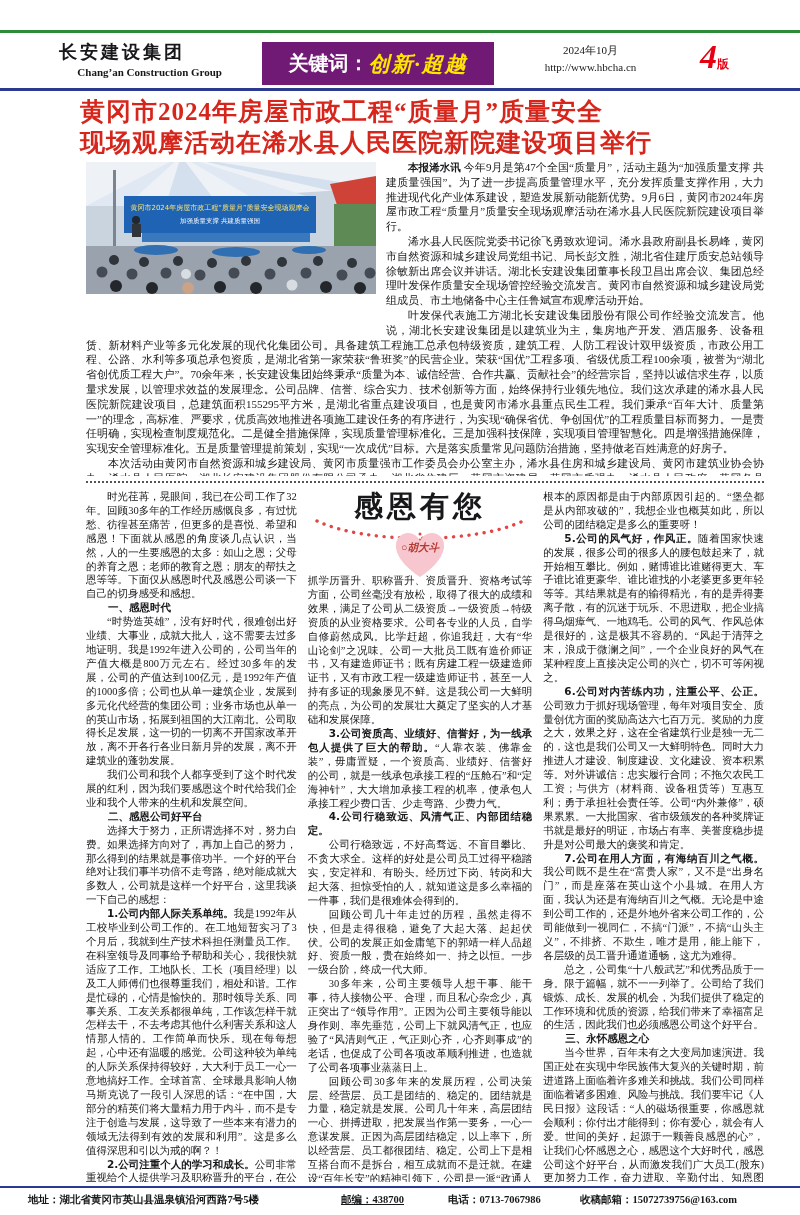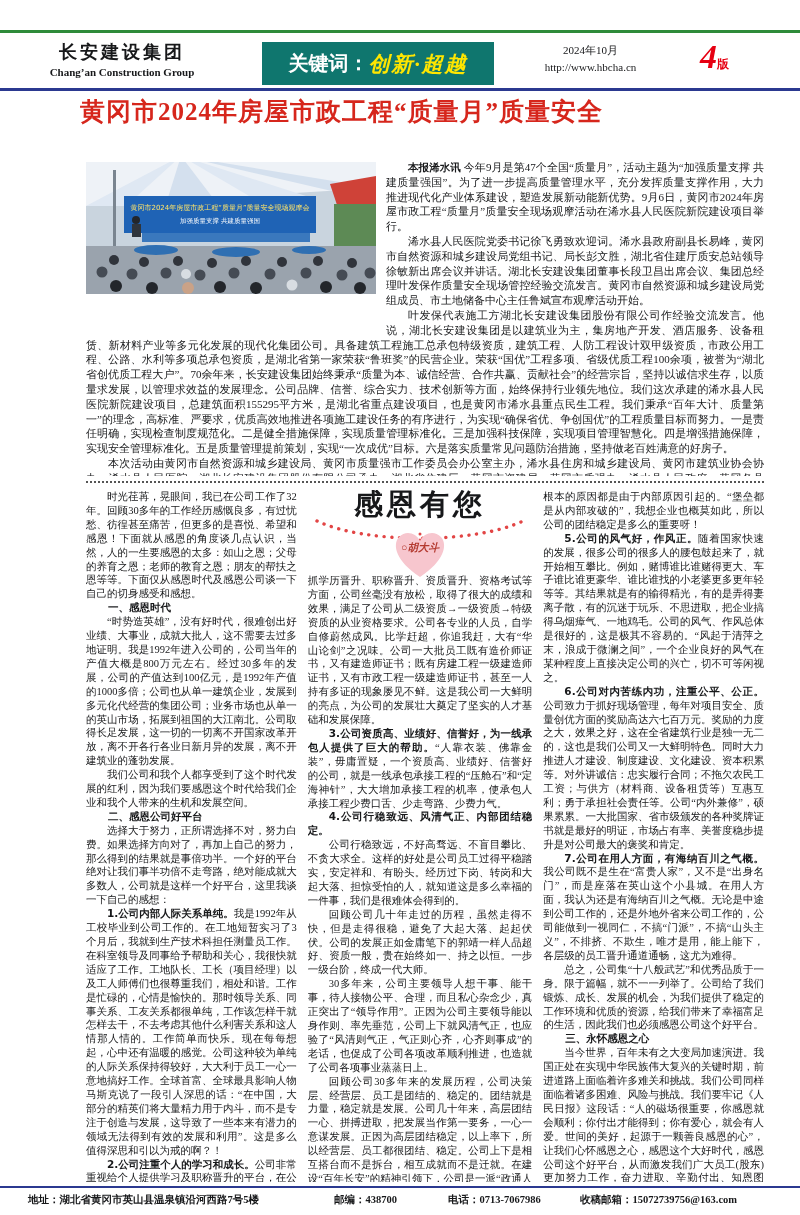--- a/index.html
+++ b/index.html
@@ -5,22 +5,22 @@
   html,body{margin:0;padding:0;}
   body{width:800px;height:1215px;overflow:hidden;background:#ffffff;
        font-family:"Liberation Serif","DejaVu Serif",serif;color:#17181a;}
   .page{position:relative;width:800px;height:1215px;background:#fff;}
 
   
   .topline{position:absolute;left:0;top:30px;width:800px;height:3px;background:#2e8b3a;}
   .navline{position:absolute;left:0;top:88px;width:800px;height:3px;background:#2b3990;}
   .brand{position:absolute;left:22px;top:40px;width:200px;}
   .brand-cn{font-size:18px;font-weight:900;letter-spacing:3px;text-align:center;}
-  .brand-en{font-size:11px;font-weight:bold;text-align:center;margin-top:2px;}
-  .kwbox{position:absolute;left:262px;top:42px;width:232px;height:43px;background:#0f766e;
+  .brand-en{font-size:11px;font-weight:bold;text-align:right;margin-top:2px;}
+  .kwbox{position:absolute;left:262px;top:42px;width:232px;height:43px;background:#701a75;
          display:flex;align-items:center;justify-content:center;white-space:nowrap;}
   .kw-label{color:#ffffff;font-weight:900;font-size:20px;}
   .kw-value{color:#ffe600;font-weight:900;font-size:21px;font-style:italic;letter-spacing:2px;}
   .issue{position:absolute;left:503px;top:42px;width:175px;text-align:center;
          font-weight:normal;font-size:11px;line-height:1.55;}
   .pagenum{position:absolute;left:700px;top:38px;color:#e60012;white-space:nowrap;}
   .pagenum .num{font-size:34px;font-weight:900;font-style:italic;}
   .pagenum .ban{font-size:12px;font-weight:bold;}
 
   
@@ -37,31 +37,31 @@
 
   
   .essay{position:absolute;left:86px;top:490px;width:678px;height:692px;display:flex;gap:11px;}
   .col{overflow:hidden;height:692px;text-align:justify;font-size:10.5px;line-height:13.9px;}
   .c1{width:214px;} .c2{width:228px;} .c3{width:224px;}
   .col p{margin:0;text-indent:2em;}
   .col .noindent{text-indent:0;}
   .sec-head{font-weight:900;font-family:"DejaVu Sans","Liberation Sans",sans-serif;font-size:11px;}
 
   .title-block{position:relative;height:84px;text-align:center;}
-  .gratitude-title{font-size:29px;font-weight:900;letter-spacing:4px;line-height:1.1;padding-top:1px;font-family:Liberation Mono, monospace;}
+  .gratitude-title{font-size:29px;font-weight:900;letter-spacing:4px;line-height:1.1;padding-top:1px;}
   .arc{position:absolute;left:50%;top:28px;transform:translateX(-50%);}
   .heart{position:absolute;left:50%;top:38px;transform:translateX(-50%);}
   .heart text{font-weight:bold;font-style:italic;}
 
   
   .botline{position:absolute;left:0;top:1186px;width:800px;height:2px;background:#2b3990;}
   .footer{position:absolute;left:0;top:1193px;width:800px;height:18px;
           font-size:10.5px;font-weight:bold;}
   .footer span{position:absolute;white-space:nowrap;}
-  .f-addr{left:28px;} .f-post{left:334px;} .f-tel{left:448px;} .f-mail{left:580px;}
+  .f-addr{left:28px;} .f-post{left:341px;text-decoration:underline;} .f-tel{left:448px;} .f-mail{left:580px;}
 </style>
 </head>
 <body>
 
 <div class="page">
 
   <div class="topline"></div>
   <div class="brand">
     <div class="brand-cn">长安建设集团</div>
     <div class="brand-en">Chang’an Construction Group</div>
@@ -74,20 +74,21 @@
     <div>2024年10月</div>
     <div>http://www.hbcha.cn</div>
   </div>
   <div class="pagenum">
     <span class="num">4</span><span class="ban">版</span>
   </div>
   <div class="navline"></div>
 
   <div class="headline">
     <div>黄冈市2024年房屋市政工程“质量月”质量安全</div>
+    <div>现场观摩活动在浠水县人民医院新院建设项目举行</div>
   </div>
 
   <div class="article1">
     <div class="photo-wrap">
       <svg width="290" height="132" viewBox="0 0 290 132">
         <rect width="290" height="132" fill="#c9d4de"></rect>
         <polygon points="0,0 290,0 290,26 0,44" fill="#eef2f7"></polygon>
         <polygon points="95,-6 0,44 40,44" fill="#dfe8f3"></polygon>
         <polygon points="95,-6 80,42 130,40" fill="#d4e0ee"></polygon>
         <polygon points="95,-6 170,38 220,34" fill="#dfe8f3"></polygon>

